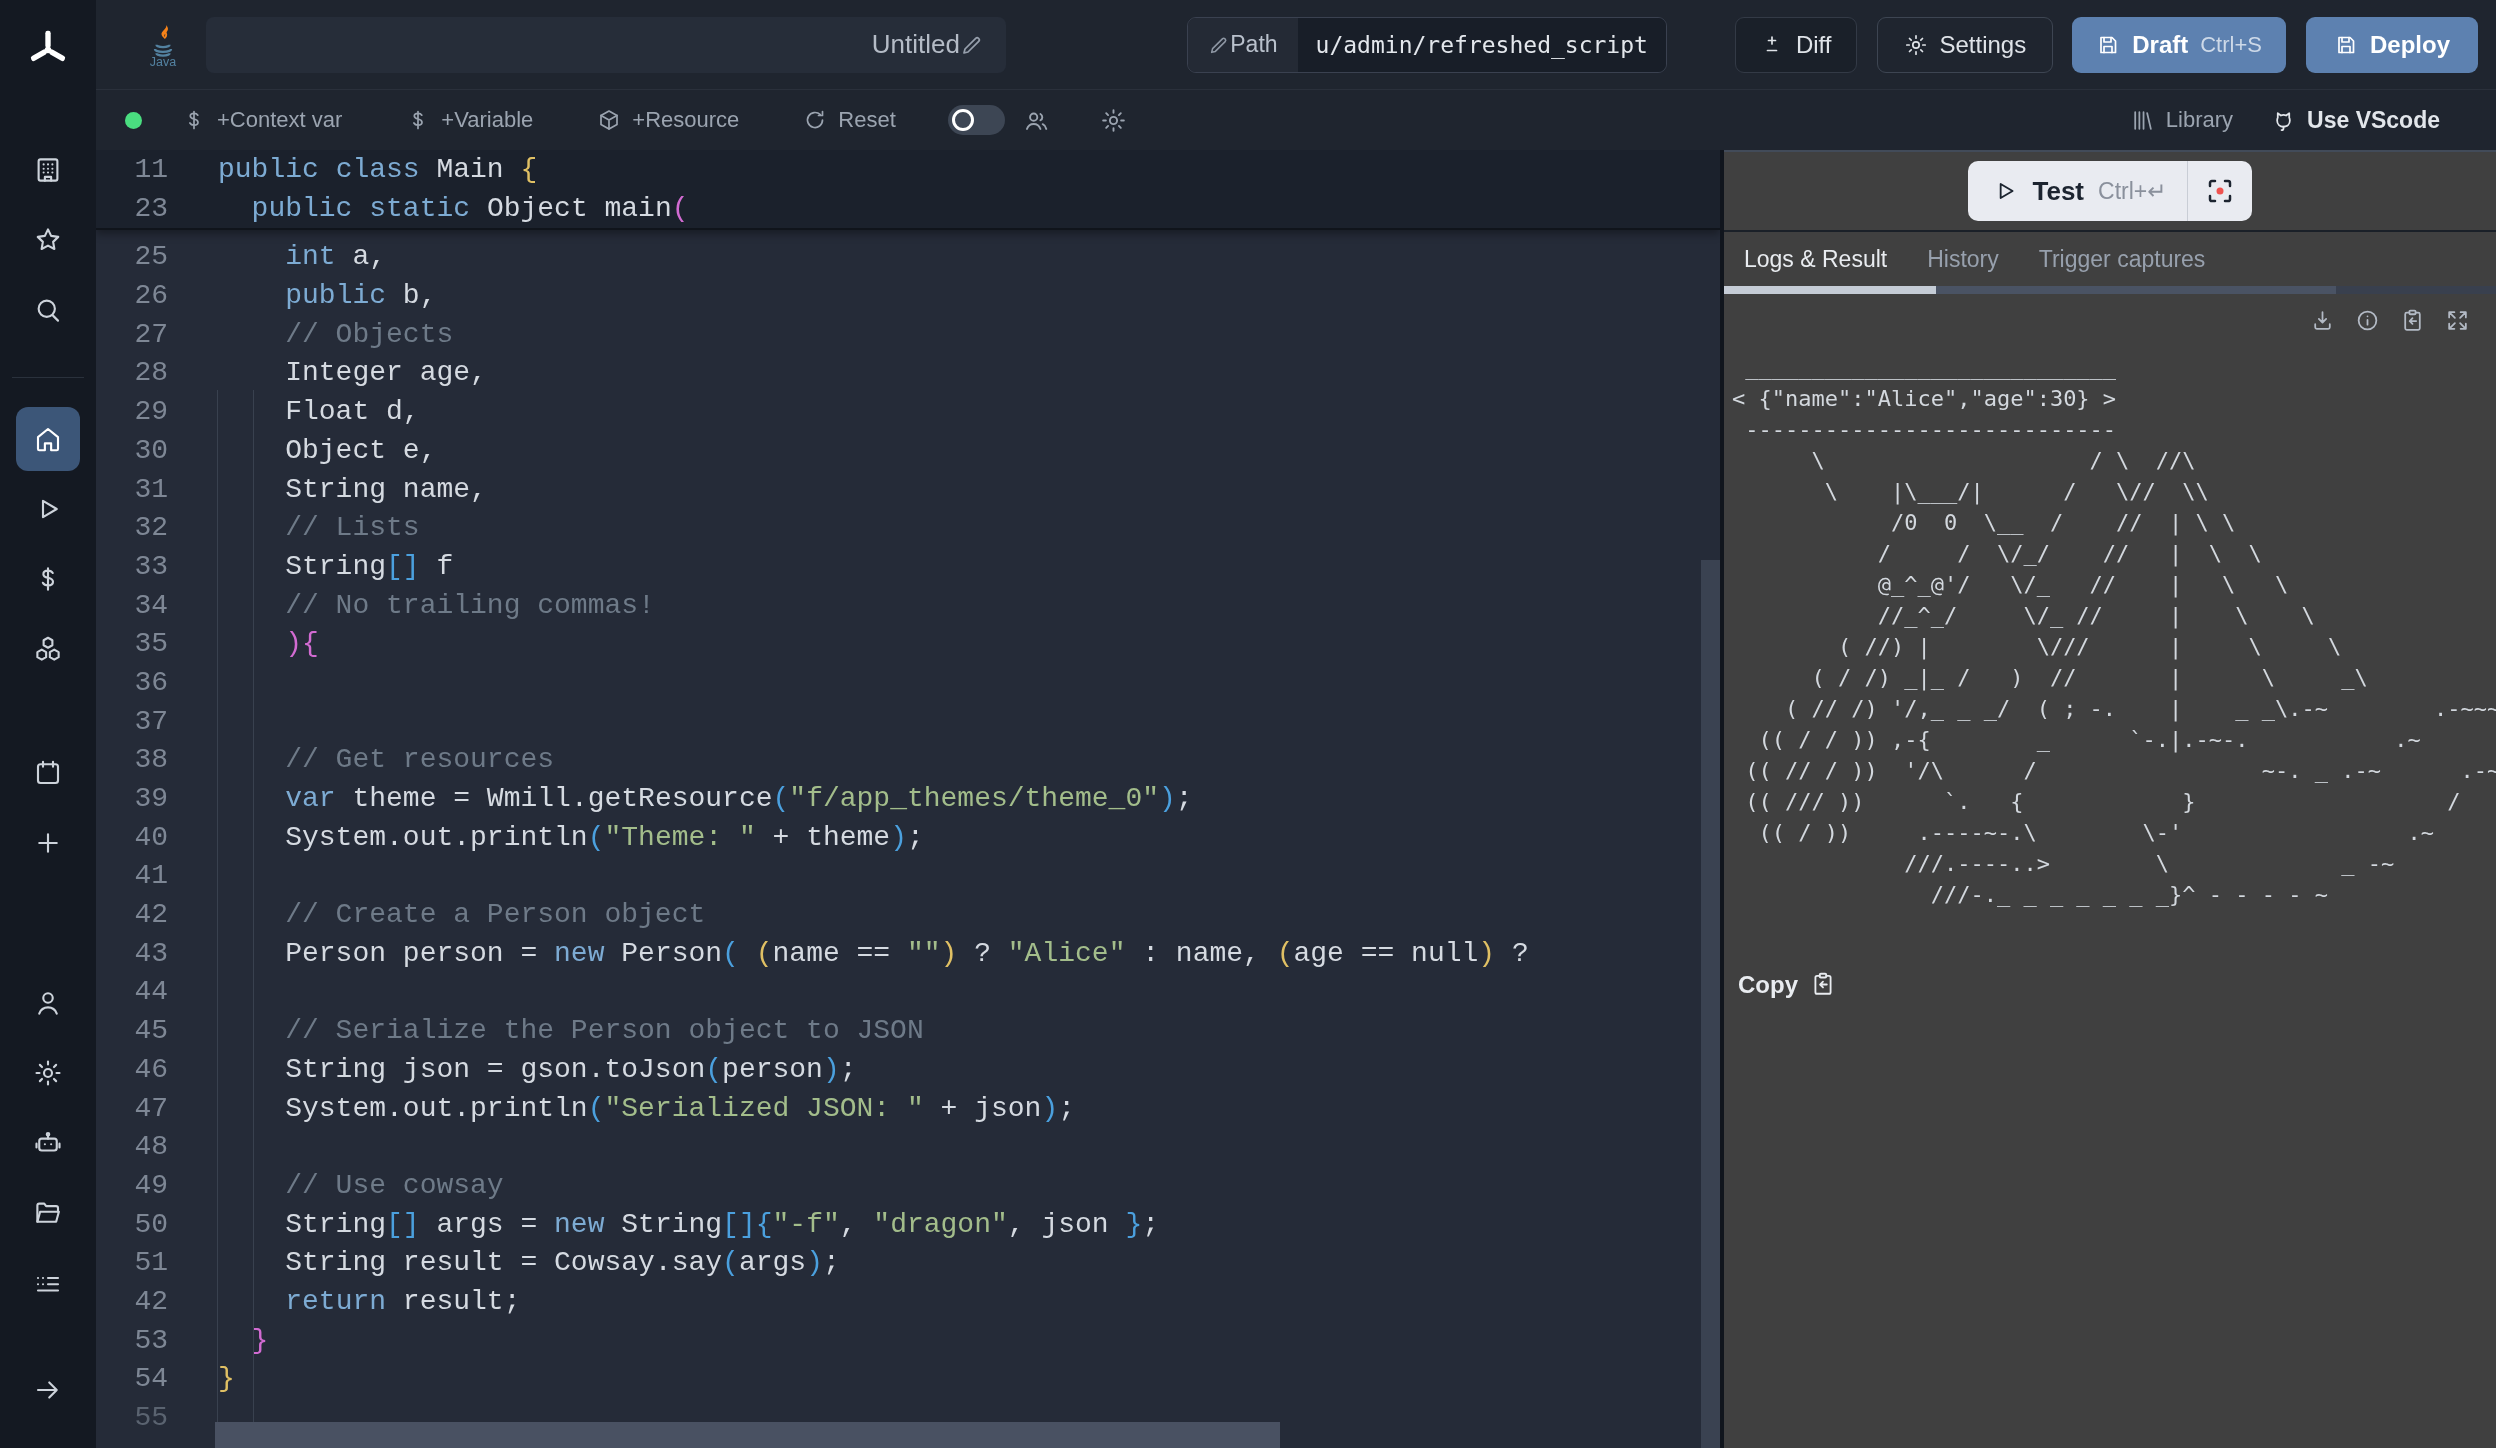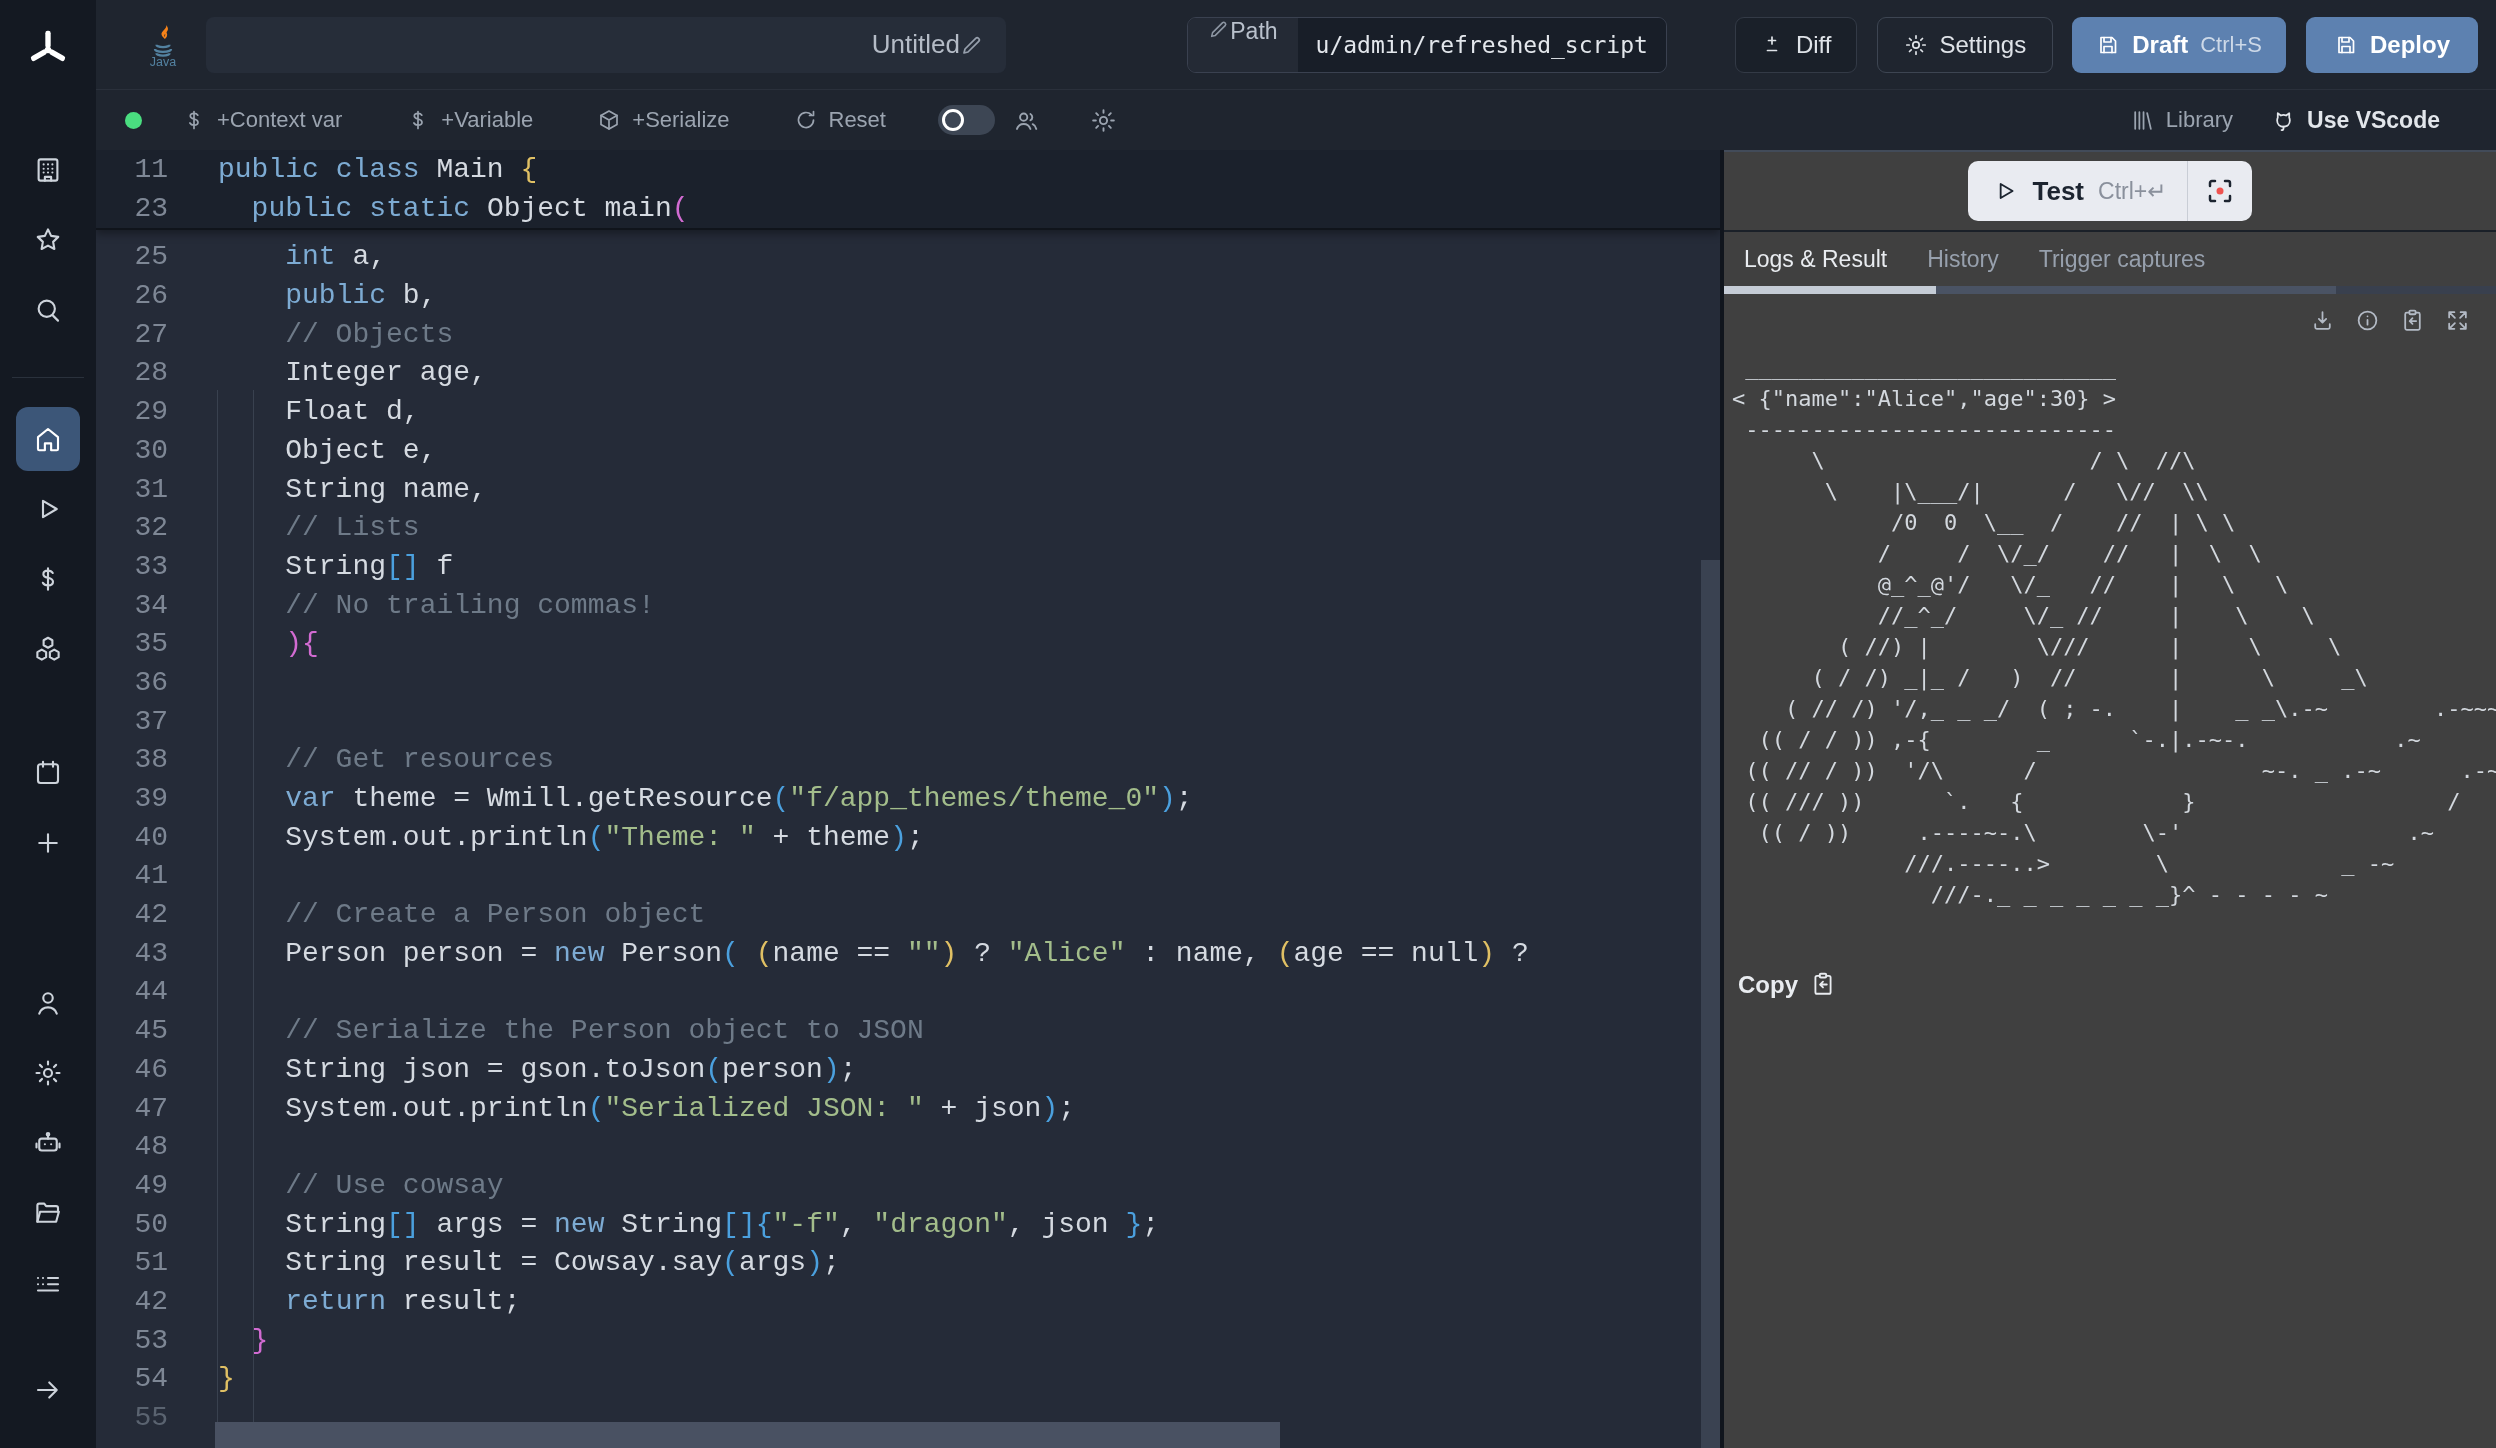--- a/index.html
+++ b/index.html
@@ -22,21 +22,21 @@
 
   
   .main{flex:1;display:flex;flex-direction:column;min-width:0}
 
   .topbar{height:90px;background:#1f252f;border-bottom:1px solid #2a303b;display:flex;align-items:center;padding:0 18px 0 44px;flex:none}
   .lang-ic{width:46px;height:48px;flex:none;margin-right:18px}
   .title-box{width:800px;height:56px;background:#262d39;border-radius:8px;display:flex;align-items:center;justify-content:flex-end;padding:0 22px;margin-left:2px}
   .title-text{font-size:26px;color:#b4bbc6}
   .title-box .ic{width:24px;height:24px;color:#97a0ad}
   .path-pill{margin-left:auto;height:56px;border:1px solid #3a4150;border-radius:9px;display:flex;align-items:stretch;overflow:hidden}
-  .path-left{display:flex;gap:0;padding:0 20px;background:#242a35;color:#b9c1cc;font-size:23px}
+  .path-left{display:flex;align-items:center;gap:0;padding:0 20px;background:#242a35;color:#b9c1cc;font-size:23px}
   .path-left .ic{width:22px;height:22px;color:#8d96a3}
   .path-value{display:flex;align-items:center;background:#181e28;padding:0 18px;font-family:"DejaVu Sans Mono",monospace;font-size:23px;color:#e3e7ec}
   .btn{height:56px;border-radius:9px;display:flex;align-items:center;gap:12px;font-size:24px;cursor:pointer}
   .btn .ic{width:24px;height:24px}
   .btn-diff{margin-left:68px;padding:0 24px;background:#1a2029;border:1px solid #333a46;color:#dfe3e8}
   .btn-settings{margin-left:20px;padding:0 26px;background:transparent;border:1px solid #3d4552;color:#dfe3e8}
   .btn-draft{margin-left:19px;padding:0 24px;background:var(--accent,#5d81b0);color:#fff;font-weight:bold}
   .btn-draft .short{font-weight:normal;color:#cdd9e8;font-size:22px}
   .btn-deploy{margin-left:20px;padding:0 28px;background:var(--accent,#5d81b0);color:#fff;font-weight:bold}
   .btn .ic{color:#fff}
@@ -332,21 +332,21 @@
             </span>
             <span class="tb-label">+Variable</span>
           </div>
           <div class="tb-item">
             <span class="ic">
               <svg viewBox="0 0 24 24" fill="none" stroke="currentColor" stroke-width="1.7" stroke-linecap="round" stroke-linejoin="round">
                 <path d="M12 3l8 4.5v9L12 21l-8-4.5v-9z"></path>
                 <path d="M4 7.5l8 4.5 8-4.5M12 12v9"></path>
               </svg>
             </span>
-            <span class="tb-label">+Serialize</span>
+            <span class="tb-label">+Resource</span>
           </div>
           <div class="tb-item">
             <span class="ic">
               <svg viewBox="0 0 24 24" fill="none" stroke="currentColor" stroke-width="1.7" stroke-linecap="round" stroke-linejoin="round">
                 <path d="M19.5 12a7.5 7.5 0 1 1-2.2-5.3"></path>
                 <path d="M19.5 3.5v4h-4"></path>
               </svg>
             </span>
             <span class="tb-label">Reset</span>
           </div>

